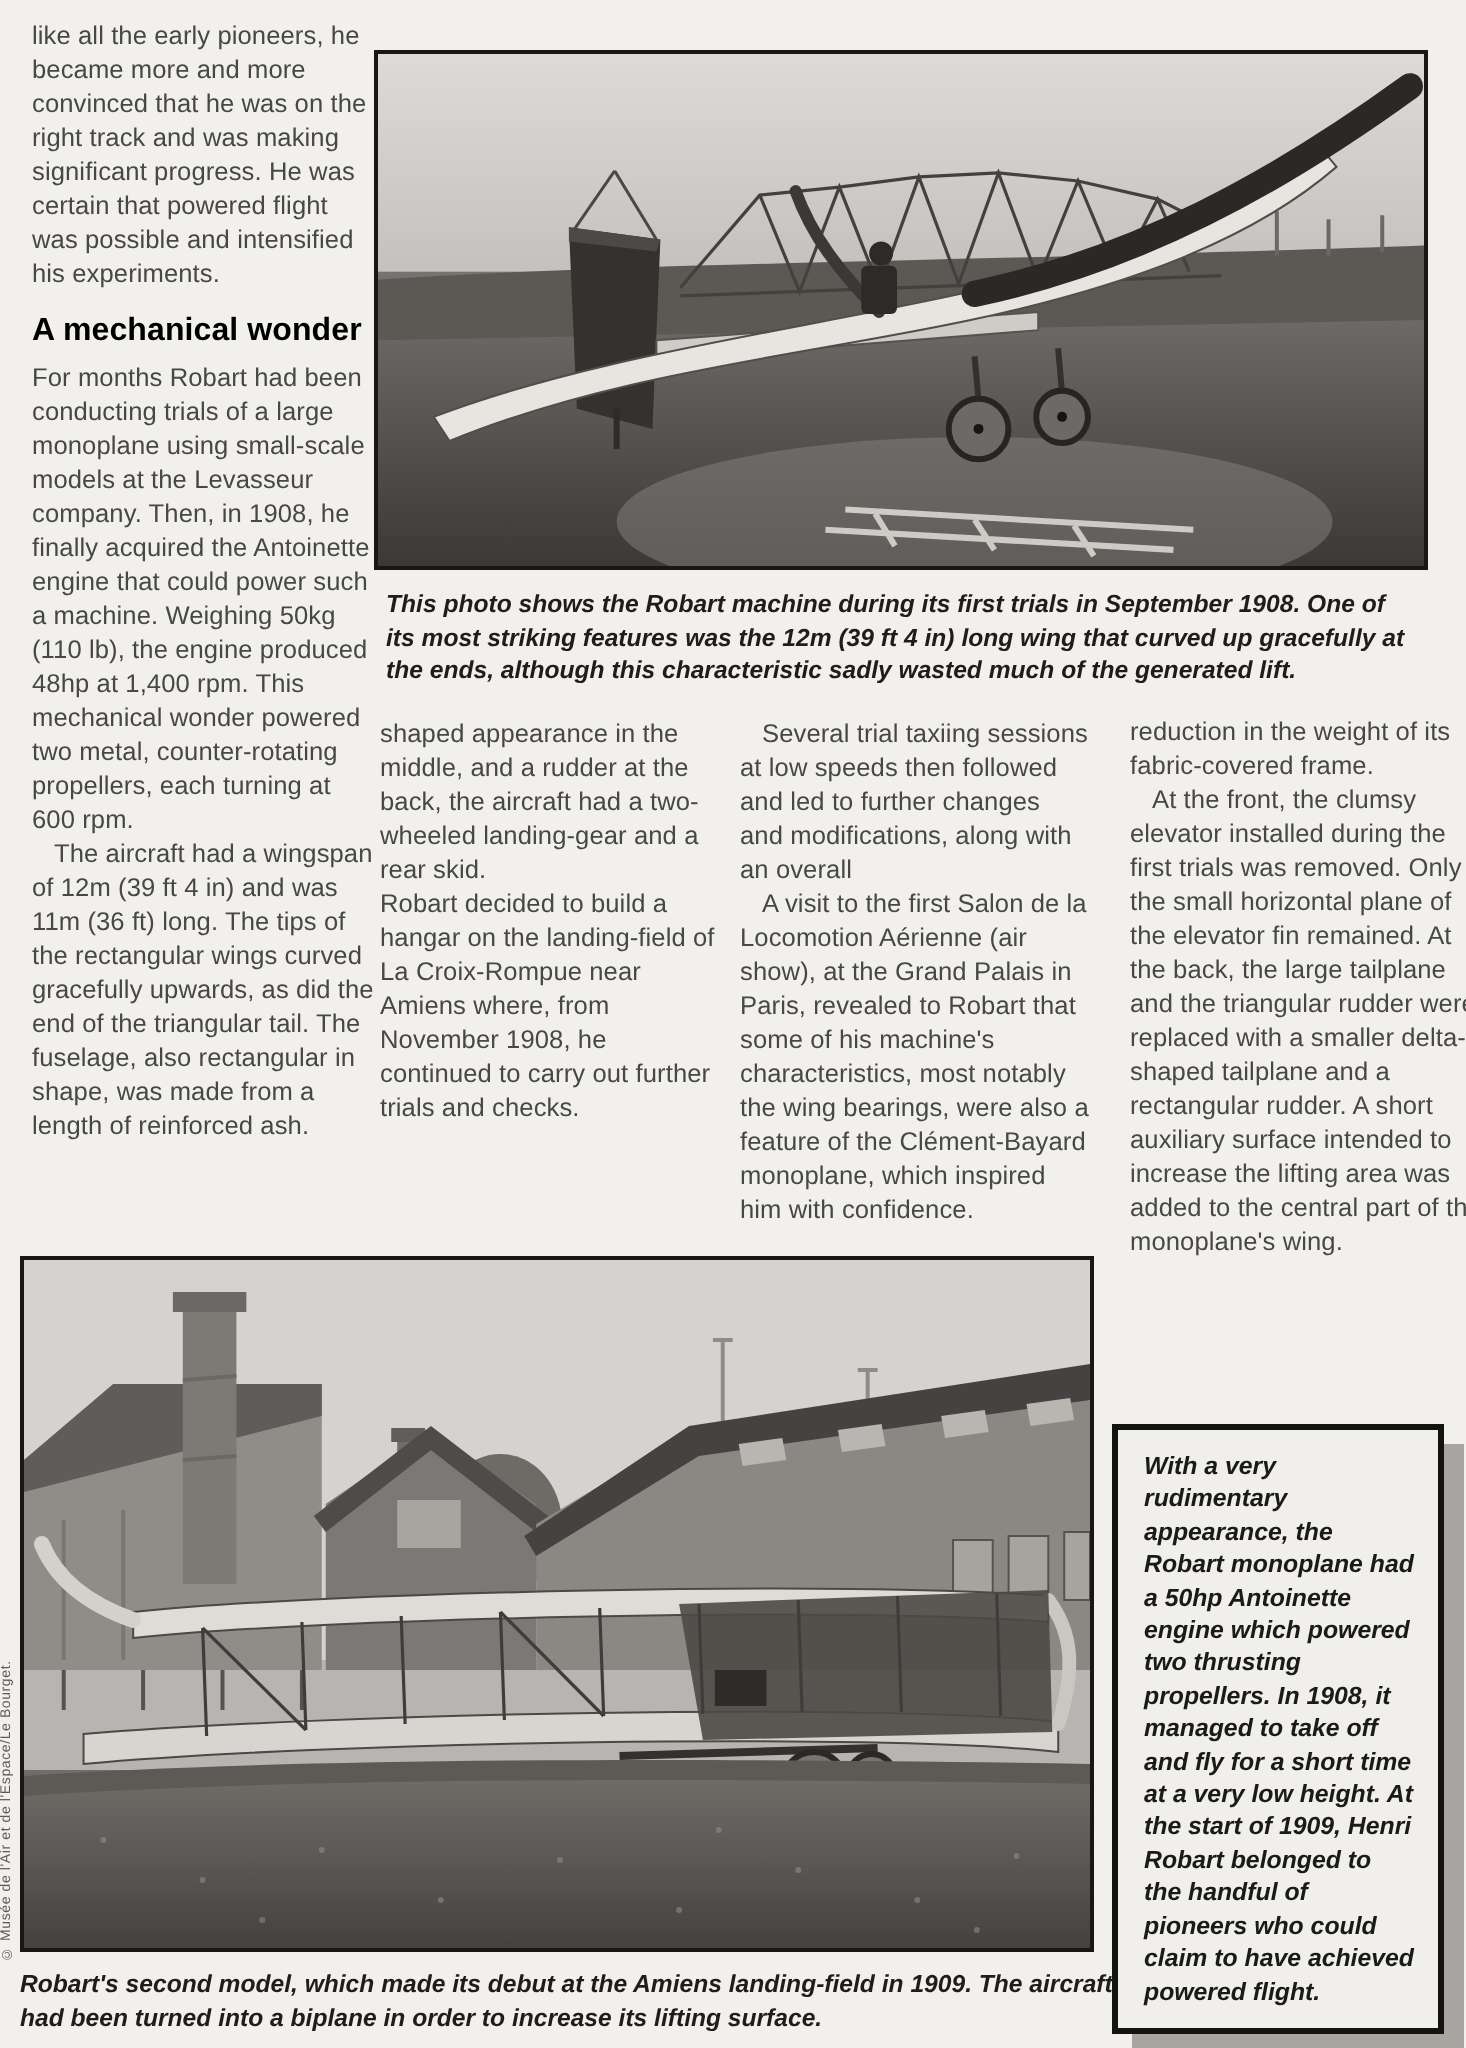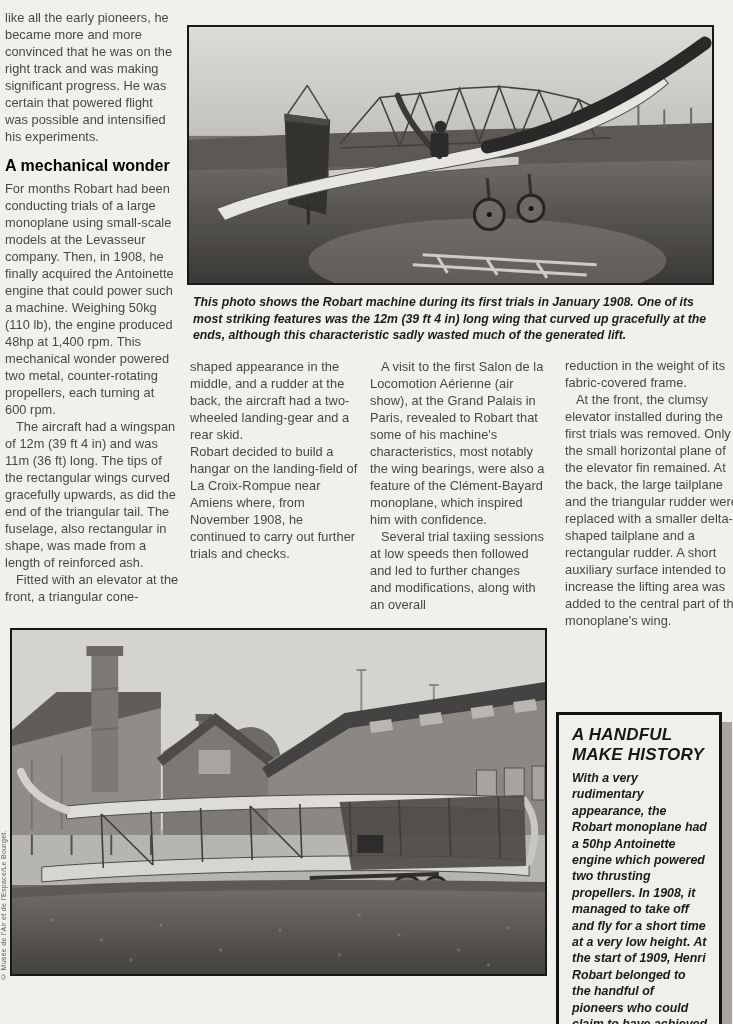--- a/index.html
+++ b/index.html
@@ -8,21 +8,21 @@
     background:#f2f0ec; overflow:hidden;
     font-family:"Liberation Sans", sans-serif; color:#474747;
   }
   .textcol { position:absolute; font-size:12.8px; line-height:17px; letter-spacing:0.05px; }
   .textcol p { margin:0; }
   .textcol p.indent { text-indent:11px; }
   .colhead {
     font-size:16px; line-height:18px; font-weight:bold; color:#000000;
     margin:12px 0 5px 0;
   }
-  .c1 { left:5px;  top:9px;   width:174px; }
+  .c1 { left:16px;  top:9px;   width:174px; }
   .c2 { left:190px; top:358px; width:170px; }
   .c3 { left:370px; top:358px; width:175px; }
   .c4 { left:552px; top:357px; width:178px;margin-left:13px; }
 
   .photo { position:absolute; border:2px solid #181714; background:#b7b5b1; box-sizing:border-box; }
   .photo svg { display:block; width:100%; height:100%; }
   .photo-top    { left:187px; top:25px;  width:527px; height:260px; }
   .photo-bottom { left:10px;  top:628px; width:537px; height:348px; }
 
   .caption {
@@ -55,21 +55,20 @@
 </head>
 <body>
 
 <div class="page">
 
   <div class="textcol c1">
     <p>like all the early pioneers, he became more and more convinced that he was on the right track and was making significant progress. He was certain that powered flight was possible and intensified his experiments.</p>
     <div class="colhead">A mechanical wonder</div>
     <p>For months Robart had been conducting trials of a large monoplane using small-scale models at the Levasseur company. Then, in 1908, he finally acquired the Antoinette engine that could power such a machine. Weighing 50kg (110 lb), the engine produced 48hp at 1,400 rpm. This mechanical wonder powered two metal, counter-rotating propellers, each turning at 600 rpm.</p>
     <p class="indent">The aircraft had a wingspan of 12m (39 ft 4 in) and was 11m (36 ft) long. The tips of the rectangular wings curved gracefully upwards, as did the end of the triangular tail. The fuselage, also rectangular in shape, was made from a length of reinforced ash.</p>
-    <p class="indent">Fitted with an elevator at the front, a triangular cone-</p>
   </div>
 
   <div class="photo photo-top">
     <svg viewBox="0 0 526 254" preserveAspectRatio="none">
       <defs>
         <linearGradient id="sky1" x1="0" y1="0" x2="0" y2="1">
           <stop offset="0" stop-color="#dddbd7"></stop>
             <stop offset="1" stop-color="#bebcb8"></stop>
         </linearGradient>
         <linearGradient id="gnd1" x1="0" y1="0" x2="0" y2="1">
@@ -112,30 +111,30 @@
       <line x1="300" y1="150" x2="302" y2="172" stroke="#33312f" stroke-width="3"></line>
       <line x1="342" y1="146" x2="344" y2="168" stroke="#33312f" stroke-width="3"></line>
       <circle cx="302" cy="186" r="15" fill="#6c6966" stroke="#262523" stroke-width="3"></circle>
       <circle cx="344" cy="180" r="13" fill="#6c6966" stroke="#262523" stroke-width="3"></circle>
       <circle cx="302" cy="186" r="2.5" fill="#161514"></circle>
       <circle cx="344" cy="180" r="2.5" fill="#161514"></circle>
       <line x1="120" y1="176" x2="120" y2="196" stroke="#2e2c2a" stroke-width="3"></line>
     </svg>
   </div>
 
-  <div class="caption caption-top">This photo shows the Robart machine during its first trials in January 1908. One of its most striking features was the 12m (39 ft 4 in) long wing that curved up gracefully at the ends, although this characteristic sadly wasted much of the generated lift.</div>
+  <div class="caption caption-top">This photo shows the Robart machine during its first trials in September 1908. One of its most striking features was the 12m (39 ft 4 in) long wing that curved up gracefully at the ends, although this characteristic sadly wasted much of the generated lift.</div>
 
   <div class="textcol c2">
     <p>shaped appearance in the middle, and a rudder at the back, the aircraft had a two-wheeled landing-gear and a rear skid.</p>
     <p>Robart decided to build a hangar on the landing-field of La Croix-Rompue near Amiens where, from November 1908, he continued to carry out further trials and checks.</p>
   </div>
 
   <div class="textcol c3">
+    <p class="indent">Several trial taxiing sessions at low speeds then followed and led to further changes and modifications, along with an overall</p>
     <p class="indent">A visit to the first Salon de la Locomotion Aérienne (air show), at the Grand Palais in Paris, revealed to Robart that some of his machine's characteristics, most notably the wing bearings, were also a feature of the Clément-Bayard monoplane, which inspired him with confidence.</p>
-    <p class="indent">Several trial taxiing sessions at low speeds then followed and led to further changes and modifications, along with an overall</p>
   </div>
 
   <div class="textcol c4">
     <p>reduction in the weight of its fabric-covered frame.</p>
     <p class="indent">At the front, the clumsy elevator installed during the first trials was removed. Only the small horizontal plane of the elevator fin remained. At the back, the large tailplane and the triangular rudder were replaced with a smaller delta-shaped tailplane and a rectangular rudder. A short auxiliary surface intended to increase the lifting area was added to the central part of the monoplane's wing.</p>
   </div>
 
   <div class="photo photo-bottom">
     <svg viewBox="0 0 537 344" preserveAspectRatio="none">
       <defs>
@@ -236,21 +235,18 @@
         <circle cx="120" cy="330" r="1.5"></circle>
           <circle cx="350" cy="285" r="1.5"></circle>
           <circle cx="480" cy="335" r="1.5"></circle>
       </g>
     </svg>
   </div>
 
   <div class="credit">© Musée de l'Air et de l'Espace/Le Bourget.</div>
 
   <aside class="sidebar">
-    <h2 class="sidebar-title">
-      <span>A HANDFUL</span>
-      <span>MAKE HISTORY</span>
-    </h2>
     <p class="sidebar-body">With a very rudimentary appearance, the Robart monoplane had a 50hp Antoinette engine which powered two thrusting propellers. In 1908, it managed to take off and fly for a short time at a very low height. At the start of 1909, Henri Robart belonged to the handful of pioneers who could claim to have achieved powered flight.</p>
   </aside>
 
+  <div class="caption caption-bottom">Robart's second model, which made its debut at the Amiens landing-field in 1909. The aircraft had been turned into a biplane in order to increase its lifting surface.</div>
 
 </div>
 
 </body></html>

